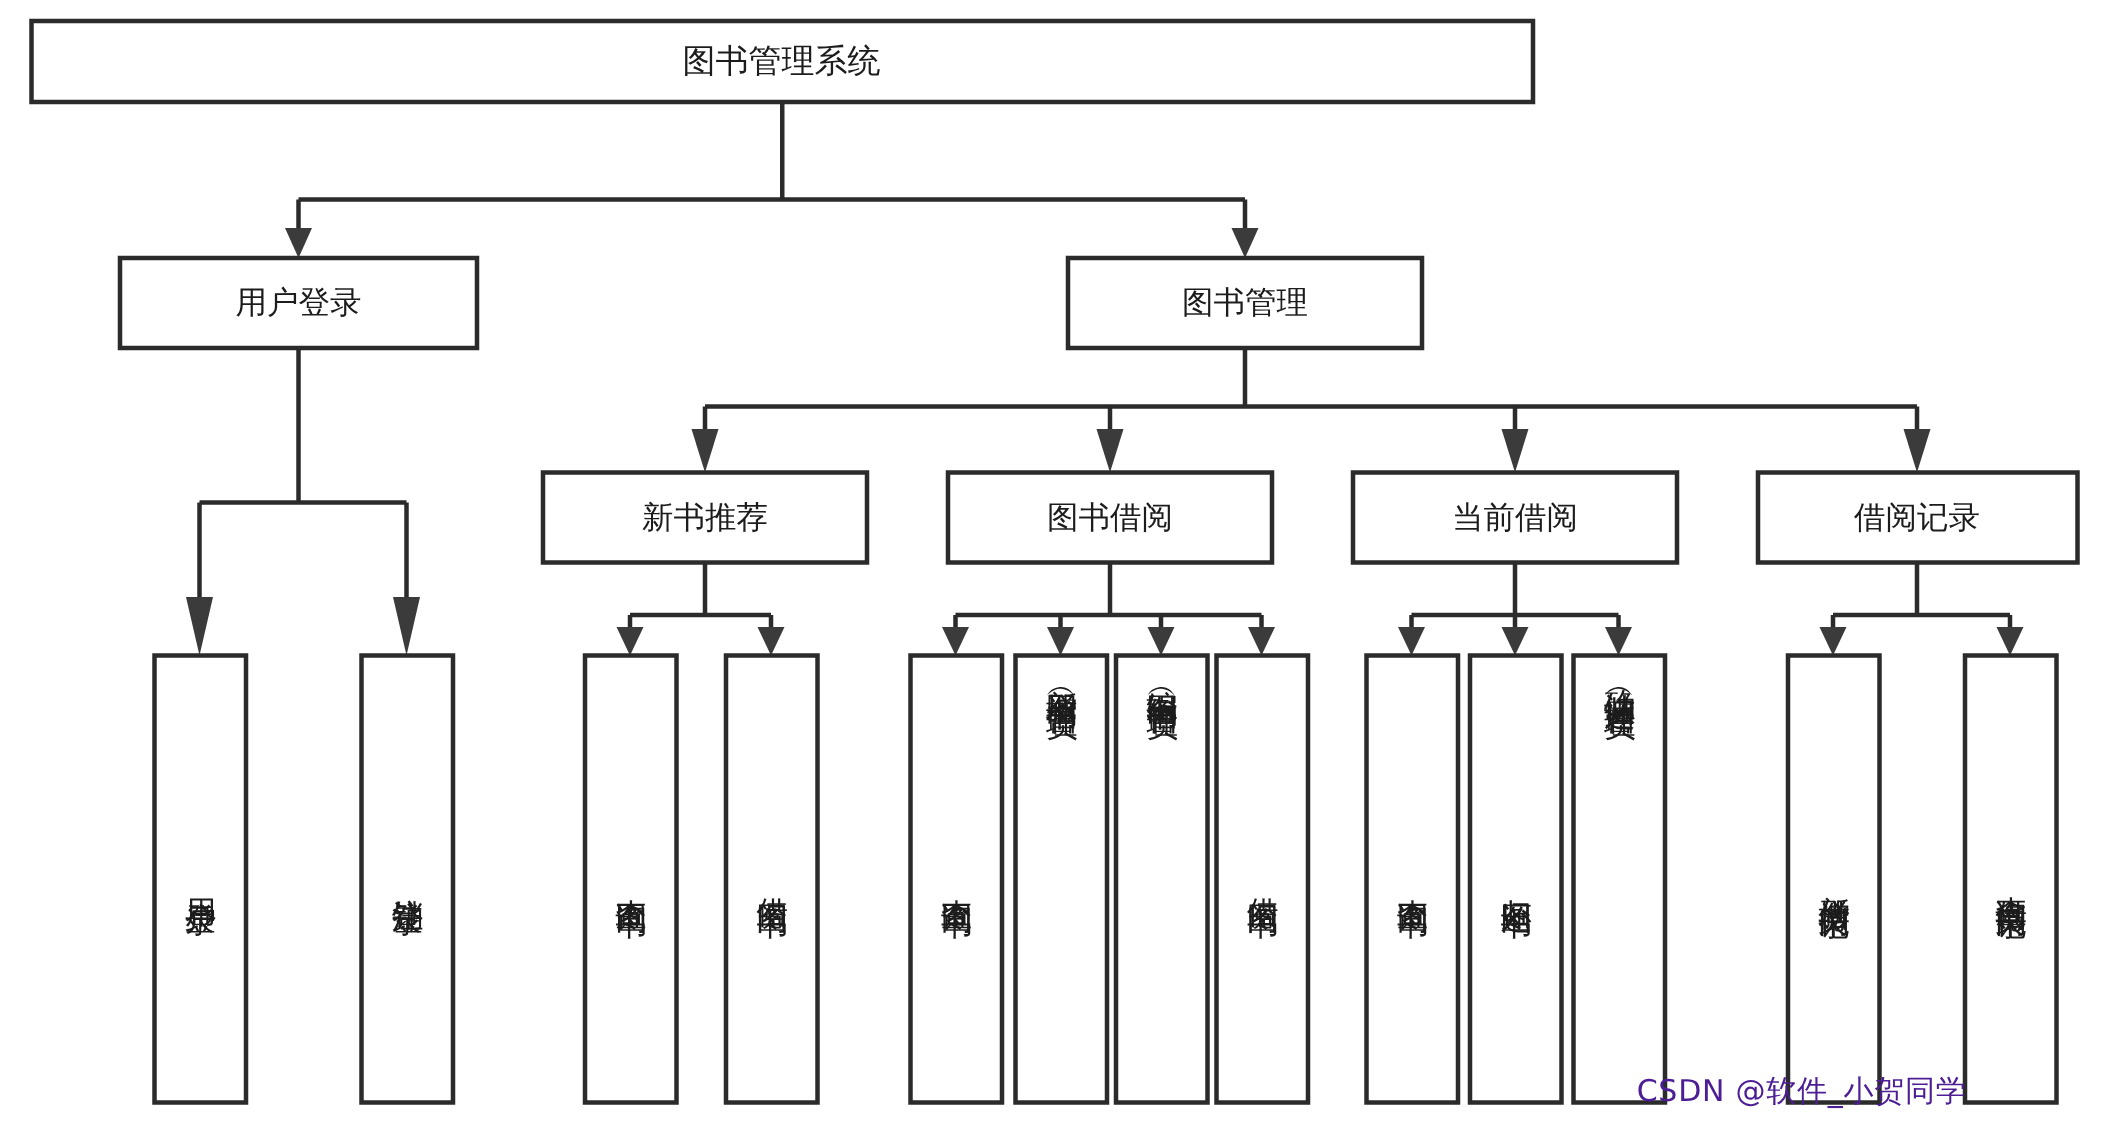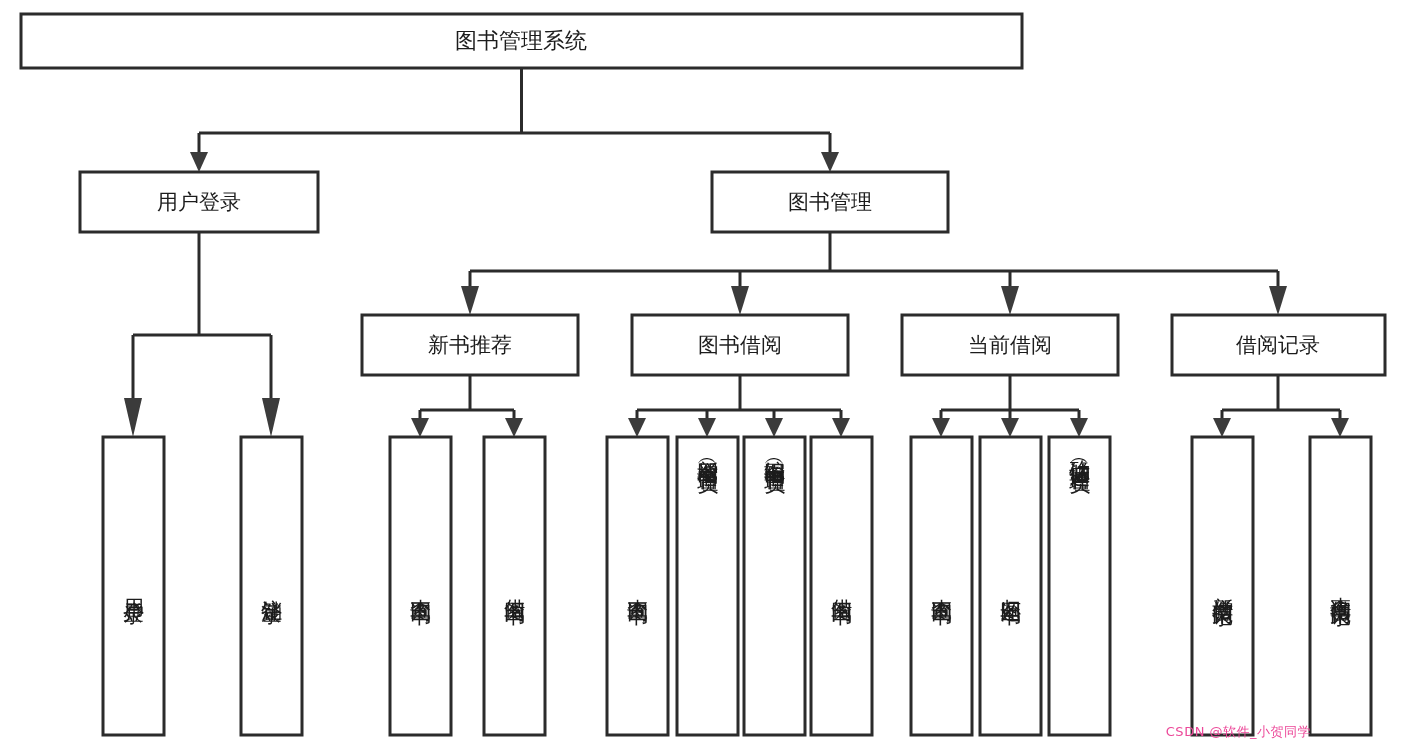--- a/index.html
+++ b/index.html
@@ -71,22 +71,22 @@
     color: #1c1c1c;
     letter-spacing: 2px;
     white-space: nowrap;
     text-align: center;
   }
   .watermark {
     position: absolute;
     right: 14px;
     bottom: 6px;
     font-family: "DejaVu Sans", "Liberation Sans", sans-serif;
-    font-size: 13px;
-    color: #ec4899;
+    font-size: 20px;
+    color: #4c1d95;
     letter-spacing: 0.5px;
     white-space: nowrap;
   }
 </style>
 </head>
 <body>
 
 <div id="diagram-root">
 
   <svg id="tree-svg" viewBox="0 0 1405 747" xmlns="http://www.w3.org/2000/svg">

